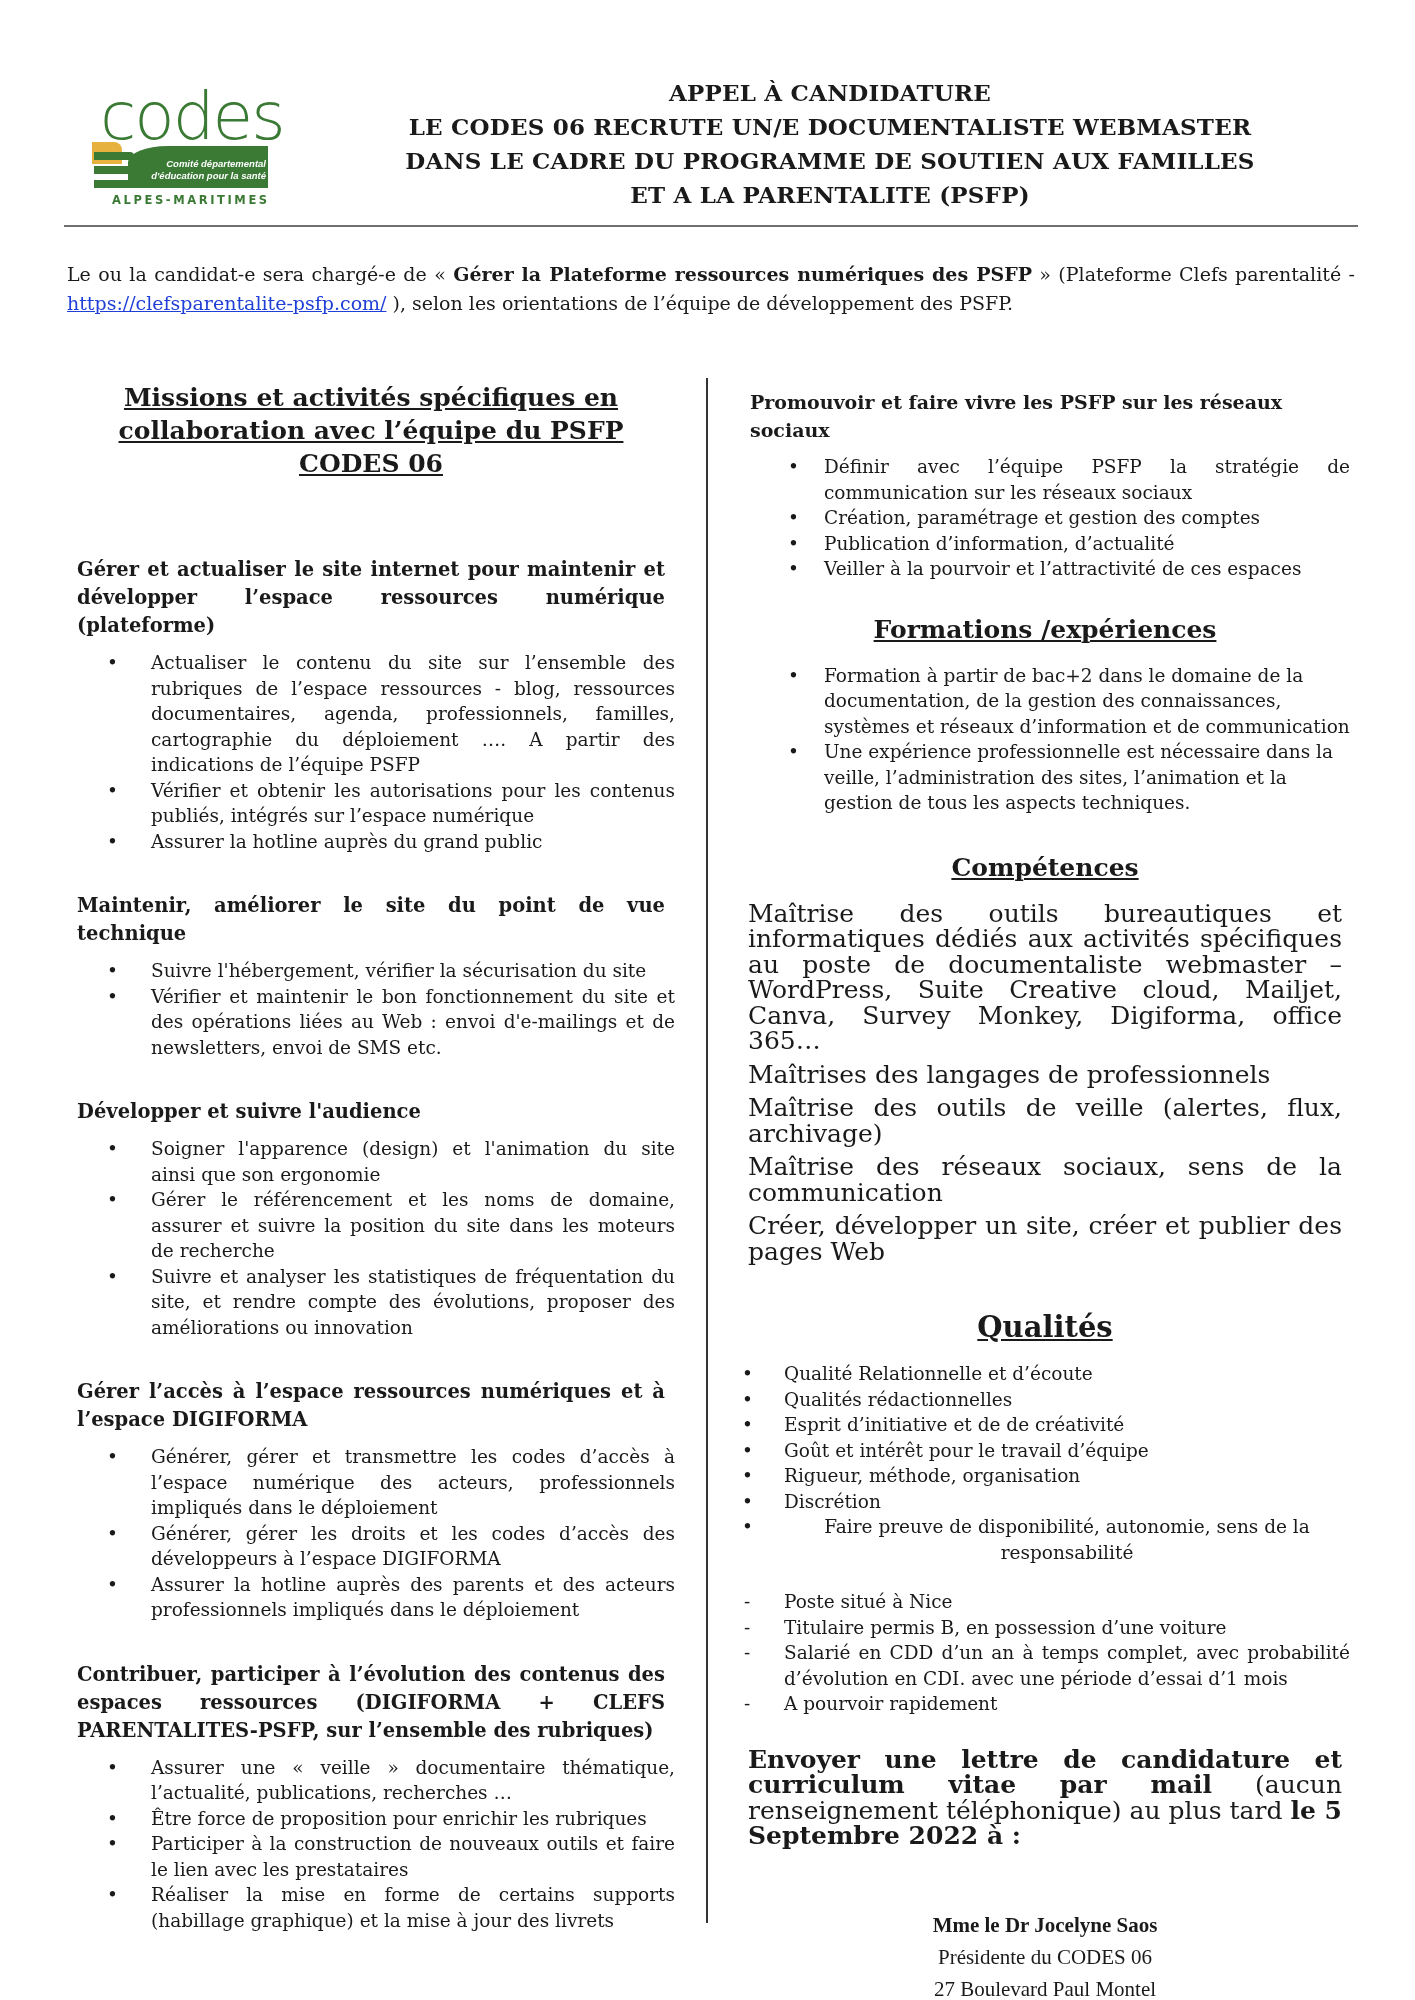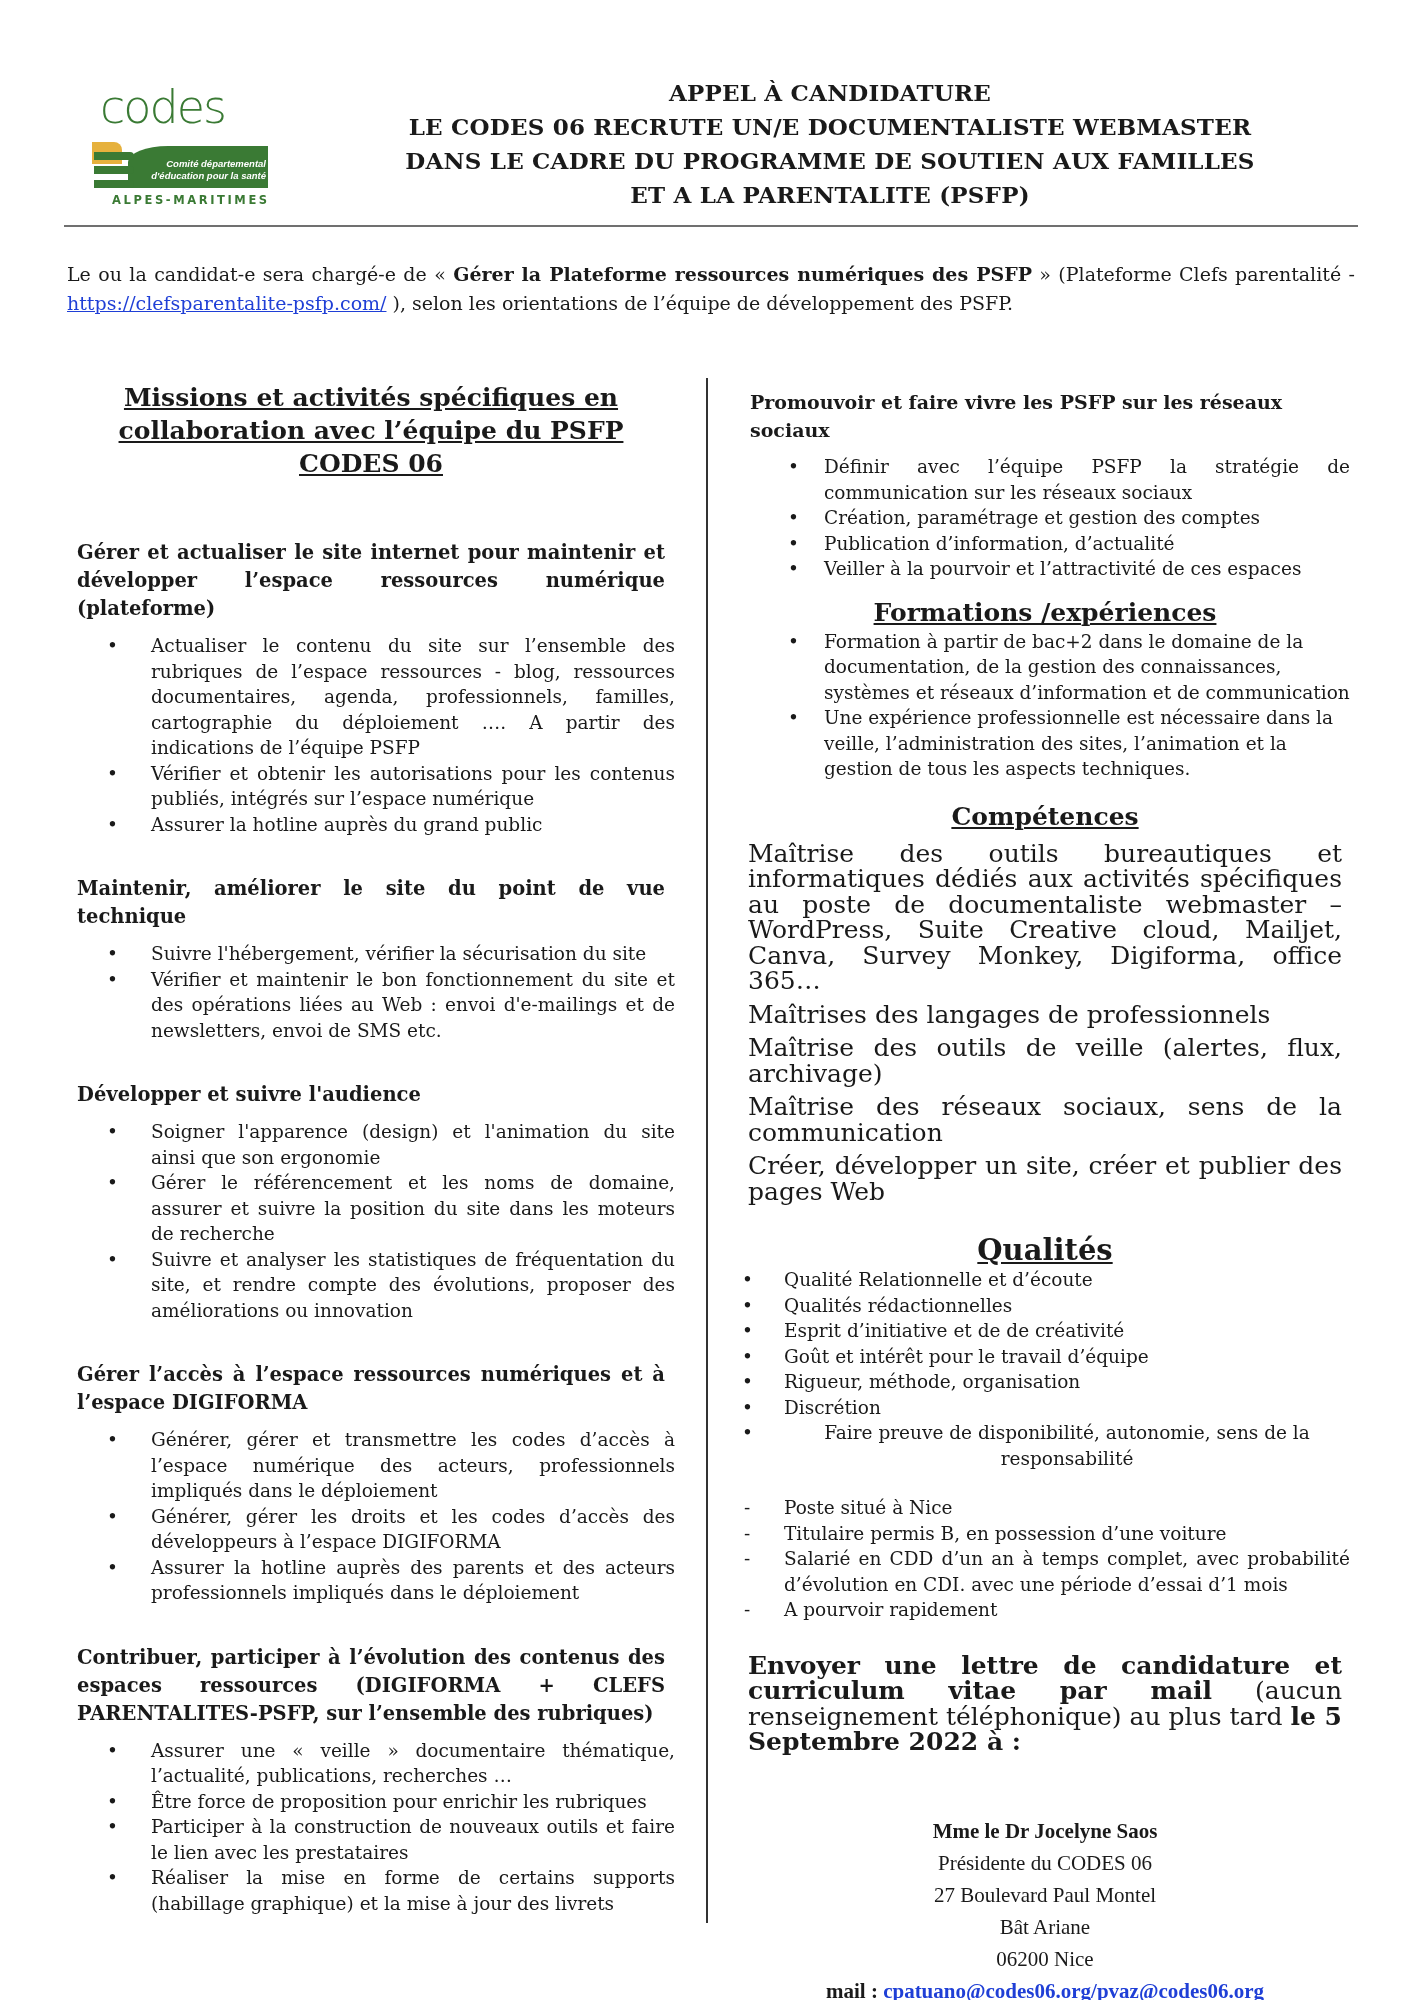--- a/index.html
+++ b/index.html
@@ -2,40 +2,40 @@
 <html><head>
 <meta charset="utf-8">
 <style>
   html, body { margin: 0; padding: 0; background: #ffffff; }
   body {
     width: 1415px; height: 2000px; position: relative; overflow: hidden;
     font-family: "DejaVu Serif", "Liberation Serif", serif;
     color: #1a1a1a;
   }
   .logo { position: absolute; left: 88px; top: 92px; width: 200px; height: 115px; }
-  .logo-word { position: absolute; left: 12px; top: -8px; font-family: "DejaVu Sans", sans-serif; font-size: 46px; font-weight: 300; color: #3a7a34; letter-spacing: -2px; line-height: 1; }
+  .logo-word { position: absolute; left: 12px; top: -8px; font-family: "DejaVu Sans", sans-serif; font-size: 66px; font-weight: 300; color: #3a7a34; letter-spacing: -2px; line-height: 1; }
   .logo-band { position: absolute; left: 40px; top: 54px; width: 140px; height: 42px; background: #3a7a34; border-top-left-radius: 40px 16px; }
   .logo-yellow { position: absolute; left: 4px; top: 50px; width: 30px; height: 22px; background: #e6b13d; border-top-right-radius: 8px; }
   .logo-stripe { position: absolute; left: 6px; width: 40px; height: 8px; background: #3a7a34; border-radius: 0 10px 10px 0; }
   .logo-text { position: absolute; left: 50px; top: 66px; width: 128px; font-family: Liberation Sans, sans-serif; font-style: italic; font-weight: bold; font-size: 9.5px; color: #ffffff; text-align: right; line-height: 12px; }
   .logo-region { position: absolute; left: 24px; top: 101px; font-family: "DejaVu Sans", sans-serif; font-weight: bold; font-size: 11.5px; letter-spacing: 2.6px; color: #3a7a34; text-align: right; }
 
   .title { position: absolute; left: 330px; top: 76px; width: 1000px; text-align: center; font-family: "DejaVu Serif", serif; font-weight: bold; font-size: 23px; line-height: 34px; letter-spacing: 0.2px; }
   .hr { position: absolute; left: 64px; top: 225px; width: 1294px; height: 2px; background: #707070; }
 
   .intro { position: absolute; left: 67px; top: 260px; width: 1288px; font-size: 19px; line-height: 29px; text-align: justify; }
   .intro b { font-weight: bold; }
   .link { color: #1f3fd6; text-decoration: underline; }
 
   .vline { position: absolute; left: 706px; top: 378px; width: 2px; height: 1545px; background: #333; }
 
   .col-left { position: absolute; left: 67px; top: 378px; width: 608px; }
   .col-right { position: absolute; left: 740px; top: 378px; width: 610px; }
 
-  .sec-title { text-align: center; font-weight: bold; text-decoration: underline; font-size: 25px; line-height: 33px; margin: 0; }
+  .sec-title { text-align: center; font-weight: bold; text-decoration: underline; font-size: 25px; line-height: 33px; margin: 17px; }
   .sub-head { font-weight: bold; font-size: 19.5px; line-height: 28px; text-align: justify; margin: 10px; }
   ul.bl { margin: 0; padding: 0; list-style: none; }
   ul.bl li { position: relative; padding-left: 84px; font-size: 18.5px; line-height: 25.5px; text-align: justify; }
   ul.bl li::before { content: "•"; position: absolute; left: 40px; top: 0; }
   ul.br li { padding-left: 84px; }
   ul.br li::before { left: 48px; }
   ul.bq li { padding-left: 44px; }
   ul.bq li::before { left: 2px; }
   ul.dash li::before { content: "-"; left: 4px; }
   .para { font-size: 25px; line-height: 25.5px; text-align: justify; margin: 8px; }

